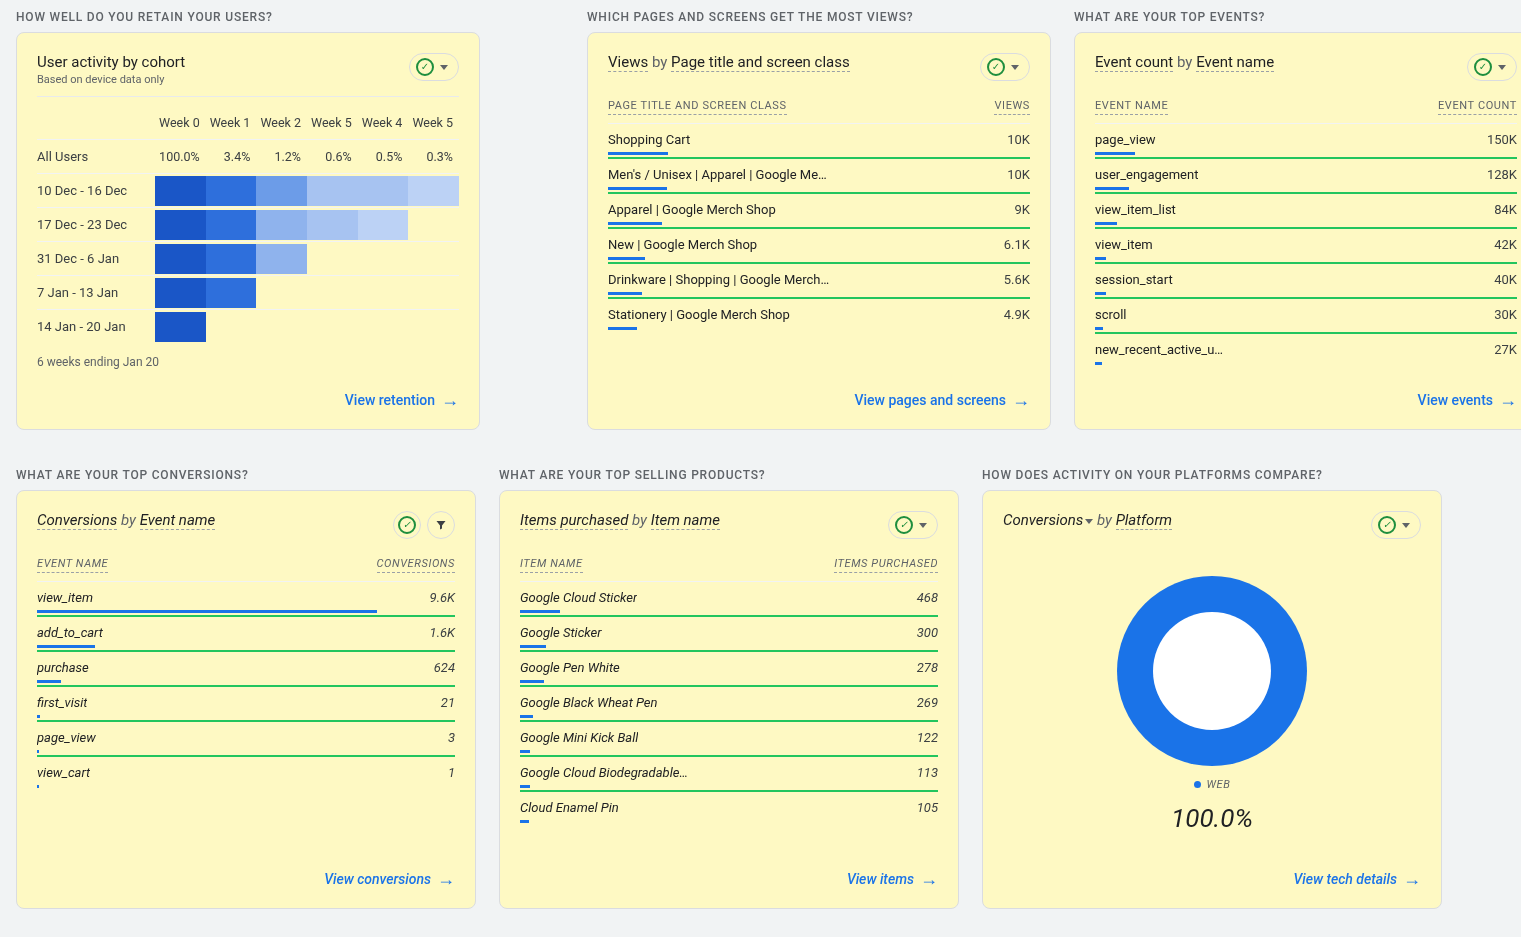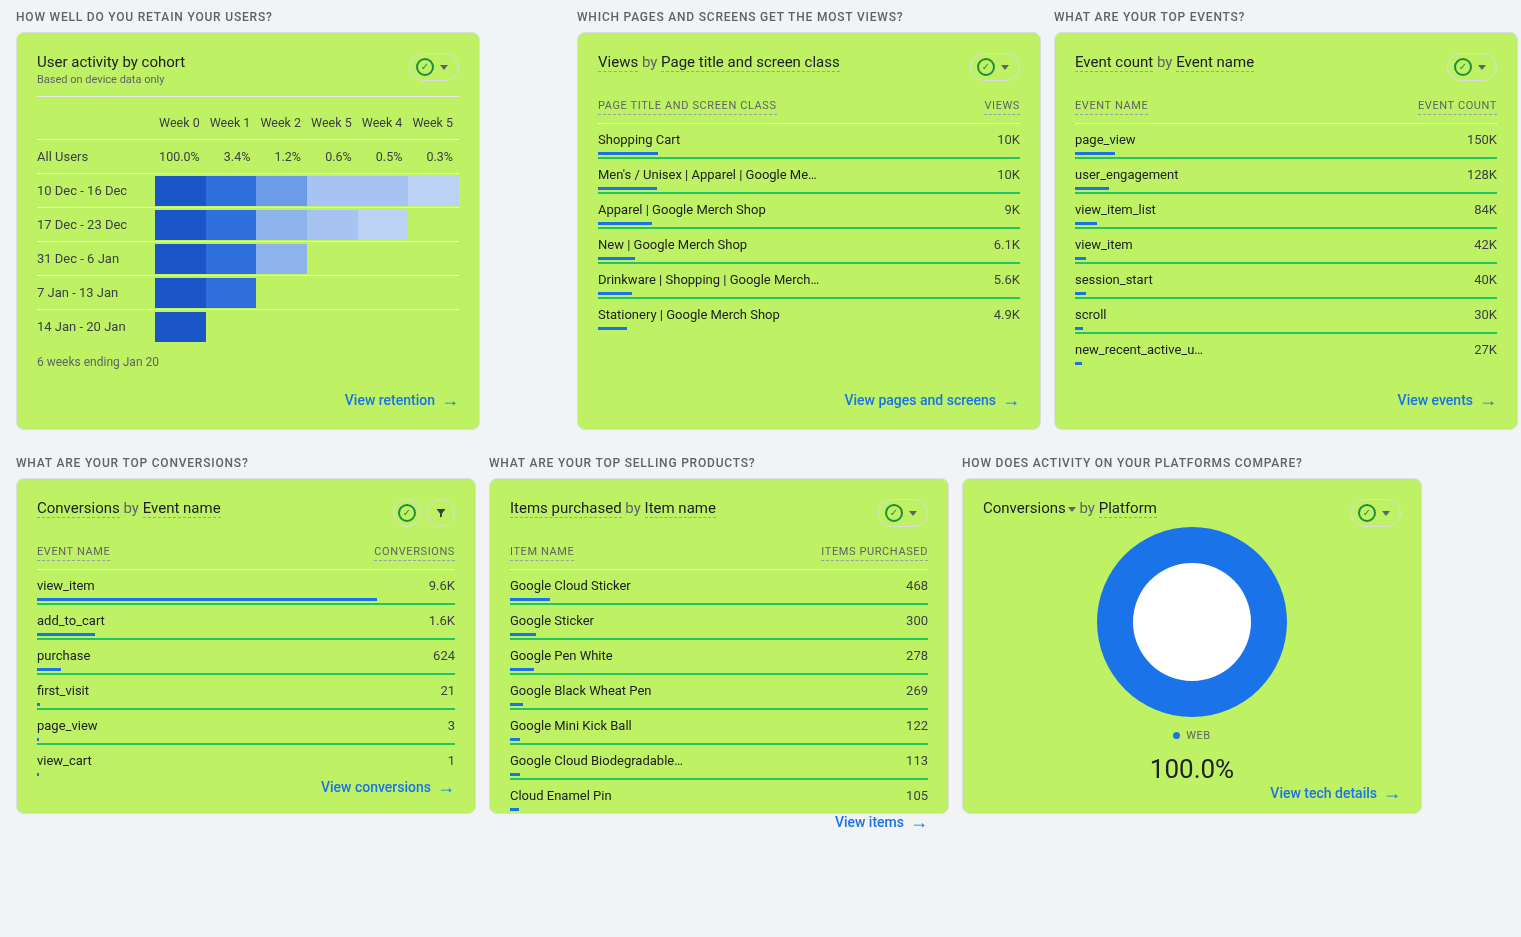--- a/index.html
+++ b/index.html
@@ -3,42 +3,42 @@
 <meta charset="utf-8">
 <style>
   * { box-sizing: border-box; margin: 0; padding: 0; }
   body {
     font-family: Roboto, "Helvetica Neue", Arial, sans-serif;
     background: #f1f3f4;
     color: #3c4043;
     padding: 0 16px 16px 16px;
     width: 1521px;
   }
-  .row { display: flex; gap: 13px; margin-bottom: 16px; }
+  .row { display: flex; gap: 23px; margin-bottom: 28px; }
   .section-label {
     font-size: 12px;
     font-weight: 500;
     letter-spacing: 0.8px;
     color: #5f6368;
     text-transform: uppercase;
     margin: 10px 0 8px 0;
   }
   .card {
-    background: #bef264;
+    background: #fef9c3;
     border: 1px solid #dadce0;
     border-radius: 8px;
     padding: 20px;
     display: flex;
     flex-direction: column;
     position: relative;
   }
   .row1 .card:nth-child(1){ width: 548px; height: 398px; }
   .row1 .card:nth-child(2){ width: 464px; height: 398px; }
   .row1 .card:nth-child(3){ width: 300px; height: 398px; }
-  .row2 .card{ width: 460px; height: 336px; }
+  .row2 .card{ width: 460px; height: 419px; font-style: italic; }
 
   .card-header { display: flex; align-items: flex-start; justify-content: space-between; }
   .title-line { font-size: 15px; color: #202124; margin-bottom: 2px; }
   .dotted { border-bottom: 1px dashed #9aa0a6; }
   .title-sub { font-size: 11px; color: #5f6368; }
   .title-by { color: #5f6368; }
 
   .status-pill {
     display: inline-flex; align-items: center;
     border: 1px solid #dadce0; border-radius: 16px;

